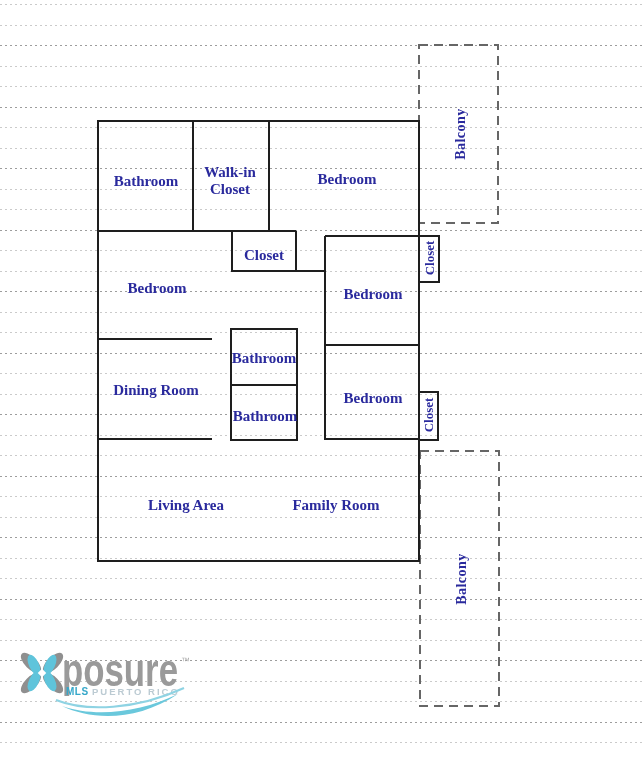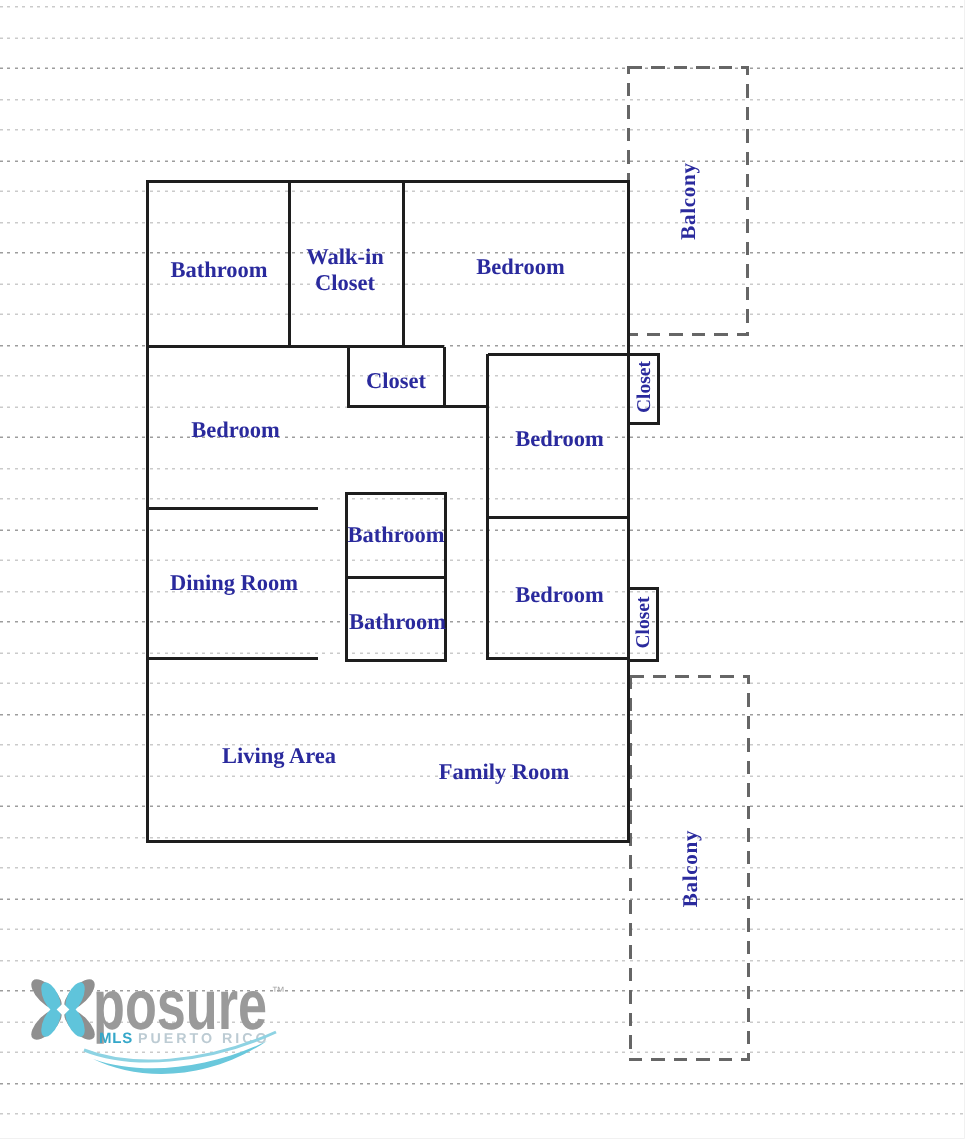--- a/index.html
+++ b/index.html
@@ -123,21 +123,21 @@
   </div>
   <div class="lbl" style="left:347px;top:179px">Bedroom</div>
   <div class="lbl" style="left:264px;top:255px">Closet</div>
   <div class="lbl" style="left:157px;top:288px">Bedroom</div>
   <div class="lbl" style="left:373px;top:294px">Bedroom</div>
   <div class="lbl" style="left:264px;top:358px">Bathroom</div>
   <div class="lbl" style="left:156px;top:390px">Dining Room</div>
   <div class="lbl" style="left:265px;top:416px">Bathroom</div>
   <div class="lbl" style="left:373px;top:398px">Bedroom</div>
   <div class="lbl" style="left:186px;top:505px">Living Area</div>
-  <div class="lbl" style="left:336px;top:516px">Family Room</div>
+  <div class="lbl" style="left:336px;top:505px">Family Room</div>
 
   <div class="lbl rot small" style="left:429px;top:258px">Closet</div>
   <div class="lbl rot small" style="left:428px;top:415px">Closet</div>
   <div class="lbl rot balc" style="left:460px;top:134px">Balcony</div>
   <div class="lbl rot balc" style="left:461px;top:579px">Balcony</div>
 
   <div class="logo">
     <svg width="195" height="75" viewBox="0 0 195 75">
 
       <g>

